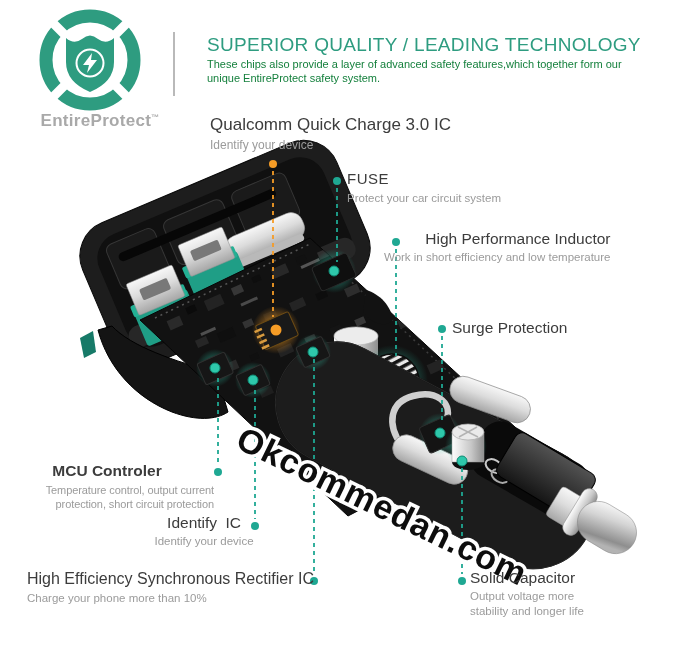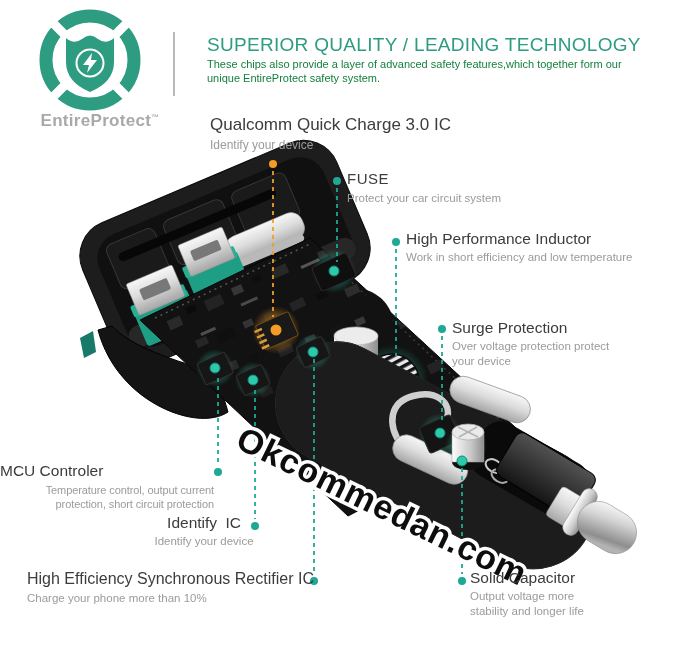--- a/index.html
+++ b/index.html
@@ -17,23 +17,23 @@
            font-size:19px;font-weight:normal;letter-spacing:.3px;}
   .h-sub{position:absolute;left:207px;top:58px;margin:0;width:450px;color:#15803d;
          font-size:11px;line-height:1.25;}
 
   
   .co{position:absolute;}
   .co .t{color:var(--ink);font-size:15.5px;line-height:1.1;}
   .co .d{color:var(--muted);font-size:11.5px;line-height:1.28;margin-top:3px;}
   #c-qualcomm{left:210px;top:116px;} #c-qualcomm .t{font-size:17px;} #c-qualcomm .d{font-size:12px;}
   #c-fuse{left:347px;top:171px;} #c-fuse .t{font-size:15px;letter-spacing:.5px;}
-  #c-inductor{left:406px;top:230px;}
+  #c-inductor{left:384px;top:230px;text-align:right;}
   #c-surge{left:452px;top:319px;} #c-surge .d{width:158px;}
-  #c-mcu{left:0px;top:462px;width:214px;} #c-mcu .t{text-align:left;}
+  #c-mcu{left:0px;top:462px;width:214px;} #c-mcu .t{text-align:center;font-weight:bold;}
   #c-mcu .d{font-size:11px;text-align:right;margin-left:18px;margin-top:4px;letter-spacing:-.1px;}
   #c-identify{left:148px;top:514px;width:112px;text-align:center;}
   #c-identify .t{word-spacing:4px;}
   #c-rectifier{left:27px;top:570px;} #c-rectifier .t{font-size:16px;}
   #c-rectifier .d{width:282px;text-align:left;}
   #c-capacitor{left:470px;top:569px;} #c-capacitor .d{width:142px;}
 
   
   .cl{stroke:var(--teal-bright);stroke-width:1.8;stroke-dasharray:4 4;fill:none;}
   .cl-o{stroke:var(--orange);stroke-width:1.8;stroke-dasharray:4 4;fill:none;}
@@ -284,21 +284,20 @@
   <div class="co" id="c-fuse">
     <div class="t">FUSE</div>
     <div class="d">Protect your car circuit system</div>
   </div>
   <div class="co" id="c-inductor">
     <div class="t">High Performance Inductor</div>
     <div class="d">Work in short efficiency and low temperature</div>
   </div>
   <div class="co" id="c-surge">
     <div class="t">Surge Protection</div>
-    <div class="d">Over voltage protection protect your device</div>
   </div>
   <div class="co" id="c-mcu">
     <div class="t">MCU Controler</div>
     <div class="d">Temperature control, output current protection, short circuit protection</div>
   </div>
   <div class="co" id="c-identify">
     <div class="t">Identify IC</div>
     <div class="d">Identify your device</div>
   </div>
   <div class="co" id="c-rectifier">

